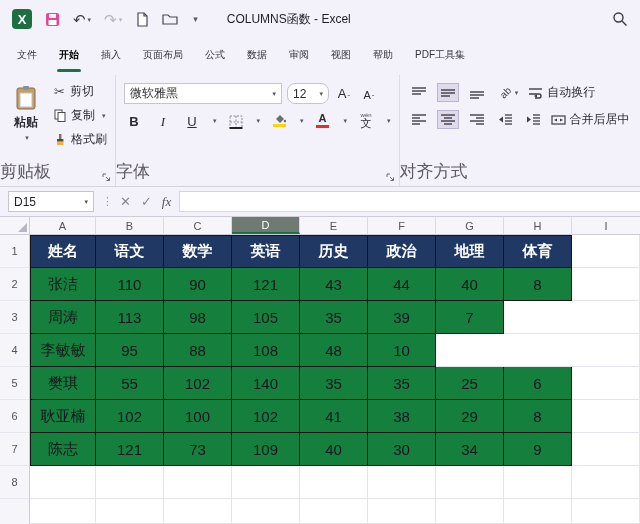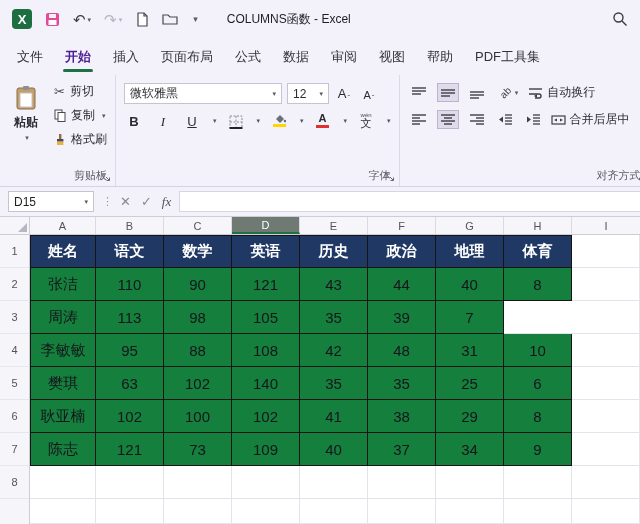--- a/index.html
+++ b/index.html
@@ -13,46 +13,46 @@
                 font-size:13px; display:flex; align-items:center; justify-content:center; flex:none; }
   .qbtn { display:flex; align-items:center; color:#3c3b43; font-size:15px; line-height:1; cursor:default; }
   .drop { font-size:7px; color:#5a5762; margin-left:2px; }
   .disabled { color:#b7b3c1; }
   .disabled .drop { color:#b7b3c1; }
   .title-text { margin-left:16px; font-size:12px; color:#1e1e24; white-space:nowrap; }
   .search-right { margin-left:auto; }
 
   
   .tabs { height:37px; background:#f3f1f9; display:flex; align-items:stretch; padding:0 6px; }
-  .tab { padding:10px 11px; font-size:13px; color:#34333b; position:relative; white-space:nowrap; }
-  .tab.active { font-weight:700; color:#4c1d95; }
+  .tab { padding:10px 11px; font-size:10px; color:#34333b; position:relative; white-space:nowrap; }
+  .tab.active { font-weight:700; color:#000000; }
   .tab.active::after { content:""; position:absolute; left:9px; right:9px; bottom:3px; height:3px;
                        background:#1e7145; border-radius:2px; }
 
   
   .ribbon { height:112px; background:#f3f1f9; border-bottom:1px solid #d6d2e0; display:flex; overflow:hidden; }
   .rgroup { position:relative; padding:8px 8px 20px 8px; border-right:1px solid #ddd9e5; flex:none; }
   .rgroup.align { flex:1; min-width:250px; overflow:hidden; }
-  .group-label { position:absolute; left:0; right:8px; bottom:3px; text-align:right; font-size:11px; color:#5d5965; }
+  .group-label { position:absolute; left:0; right:0; bottom:3px; text-align:left; font-size:17px; color:#5d5965; }
   .launcher { position:absolute; right:4px; bottom:4px; line-height:0; }
 
   .clip-wrap { display:flex; gap:10px; }
   .paste-btn { display:flex; flex-direction:column; align-items:center; gap:3px; padding:2px 6px; }
   .rlbl { font-size:12px; color:#2c2b32; white-space:nowrap;font-weight:bold; }
   .small-btns { display:flex; flex-direction:column; gap:7px; justify-content:center; }
   .sbtn { display:flex; align-items:center; gap:5px; font-size:12px; color:#2c2b32; white-space:nowrap; }
   .scissors { font-size:13px; color:#4a4850; line-height:1; }
 
   .font-grid { display:flex; flex-direction:column; gap:7px; }
   .frow { display:flex; align-items:center; gap:5px; }
   .combo { background:#fff; border:1px solid #c7c3d2; height:21px; display:flex; align-items:center;
            padding:0 5px; font-size:12px; color:#2c2b32; }
   .combo .drop { margin-left:auto; padding-left:6px; }
   .family { width:158px; }
-  .size { width:42px; }
+  .size { width:42px;border-radius:8px; }
   .fbtn { min-width:20px; height:20px; display:flex; align-items:flex-end; justify-content:center;
           font-size:13px; color:#2c2b32; line-height:1.1; padding-bottom:2px; }
   .mini { font-size:8px; line-height:1; margin-left:1px; color:#4a4850; }
   .bold { font-weight:700; }
   .italic { font-style:italic; font-family:"Liberation Serif",serif; }
   .underl { text-decoration:underline; }
   .colorbar { display:flex; flex-direction:column; align-items:center; line-height:1; }
   .colorbar .bar { width:13px; height:3px; margin-top:1px; }
   .phon { display:flex; flex-direction:column; align-items:center; line-height:1; font-size:11px; }
   .phon .py { font-size:6px; color:#4a4850; }
@@ -435,29 +435,27 @@
             <div class="tc w-m">35</div>
             <div class="tc w-m">39</div>
             <div class="tc w-m">7</div>
             <div class="gc w-i"></div>
           </div>
             <div class="r trow">
             <div class="tc w-a">李敏敏</div>
             <div class="tc w-m">95</div>
             <div class="tc w-m">88</div>
             <div class="tc w-m">108</div>
-            <div class="tc w-m">42</div>
             <div class="tc w-m">48</div>
-            <div class="tc w-m">31</div>
             <div class="tc w-m">10</div>
             <div class="gc w-i"></div>
           </div>
             <div class="r trow">
             <div class="tc w-a">樊琪</div>
-            <div class="tc w-m">63</div>
+            <div class="tc w-m">55</div>
             <div class="tc w-m">102</div>
             <div class="tc w-m">140</div>
             <div class="tc w-m">35</div>
             <div class="tc w-m">35</div>
             <div class="tc w-m">25</div>
             <div class="tc w-m">6</div>
             <div class="gc w-i"></div>
           </div>
             <div class="r trow">
             <div class="tc w-a">耿亚楠</div>
@@ -469,21 +467,21 @@
             <div class="tc w-m">29</div>
             <div class="tc w-m">8</div>
             <div class="gc w-i"></div>
           </div>
             <div class="r trow">
             <div class="tc w-a">陈志</div>
             <div class="tc w-m">121</div>
             <div class="tc w-m">73</div>
             <div class="tc w-m">109</div>
             <div class="tc w-m">40</div>
-            <div class="tc w-m">37</div>
+            <div class="tc w-m">30</div>
             <div class="tc w-m">34</div>
             <div class="tc w-m">9</div>
             <div class="gc w-i"></div>
           </div>
           </div>
 
         <div class="r">
           <div class="gc w-a"></div>
           <div class="gc w-m"></div>
           <div class="gc w-m"></div>

